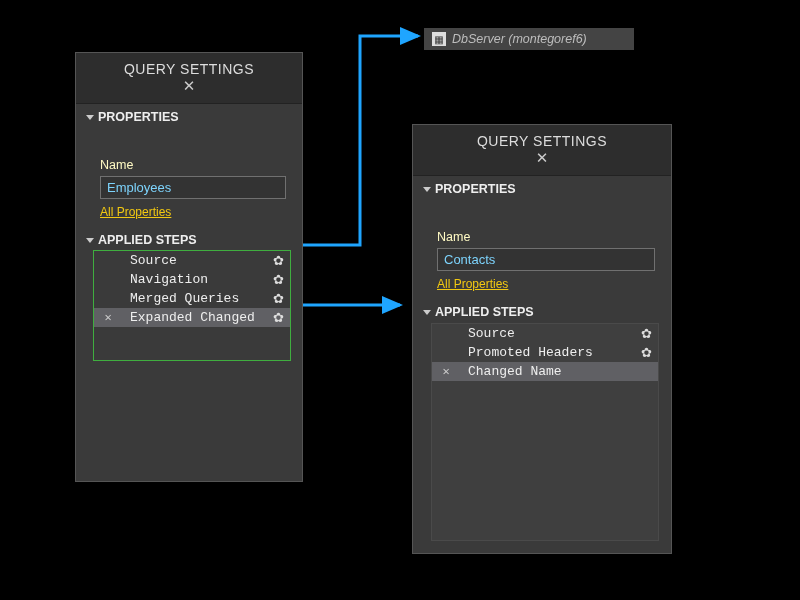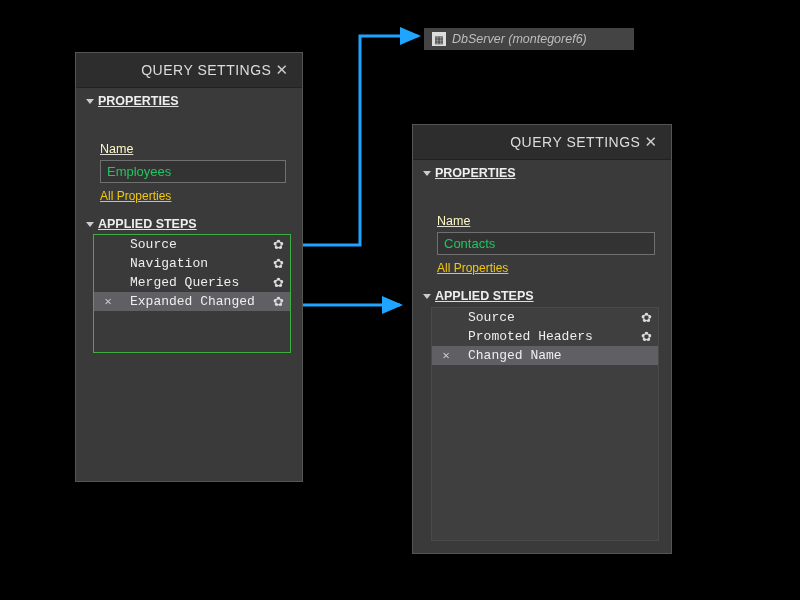--- a/index.html
+++ b/index.html
@@ -19,38 +19,38 @@
     background: #3a3a3a;
     border: 1px solid #555;
     display: flex;
     flex-direction: column;
   }
   .panel-header {
     background: #2d2d2d;
     padding: 8px 10px;
     display: flex;
     align-items: center;
-    justify-content: flex-end;
+    justify-content: center;
     border-bottom: 1px solid #222;
+    flex-direction: column;
   }
   .panel-title {
     font-size: 14px;
     letter-spacing: .5px;
     color: #ddd;
     font-weight: 500;
   }
   .close-x {
     color: #ccc;
     font-size: 15px;
     cursor: pointer;
     padding: 0 4px;
   }
   .section {
     padding: 6px 10px 0 10px;
-    text-decoration: underline;
   }
   .section-header {
     display: flex;
     align-items: center;
     gap: 4px;
     font-weight: 600;
     font-size: 12.5px;
     color: #eee;
   }
   .twisty {
@@ -64,21 +64,21 @@
     padding: 4px 4px 2px 14px;
     font-size: 12.5px;
     color: #fef9c3;
     margin-top: 30px;
   }
   .text-input {
     margin: 2px 0 4px 14px;
     width: calc(100% - 20px);
     background: #333;
     border: 1px solid #707070;
-    color: #22c55e;
+    color: #7dd3fc;
     padding: 3px 6px;
     font-size: 13px;
   }
   .link {
     color: #f2c811;
     text-decoration: underline;
     cursor: pointer;
     padding: 2px 0 8px 14px;
     font-size: 12px;
     display: inline-block;

